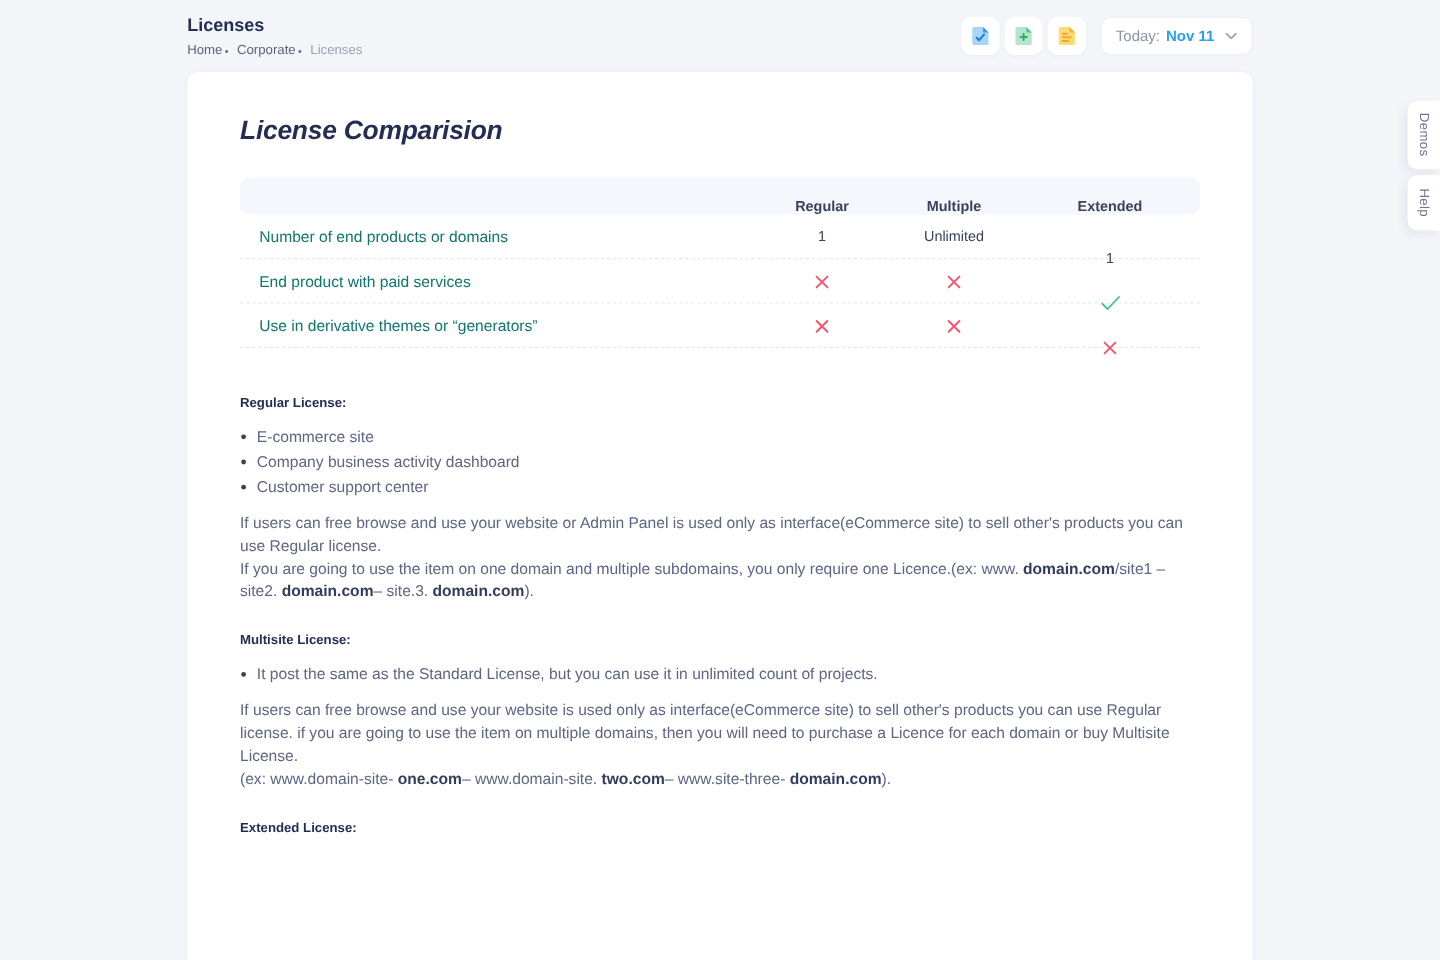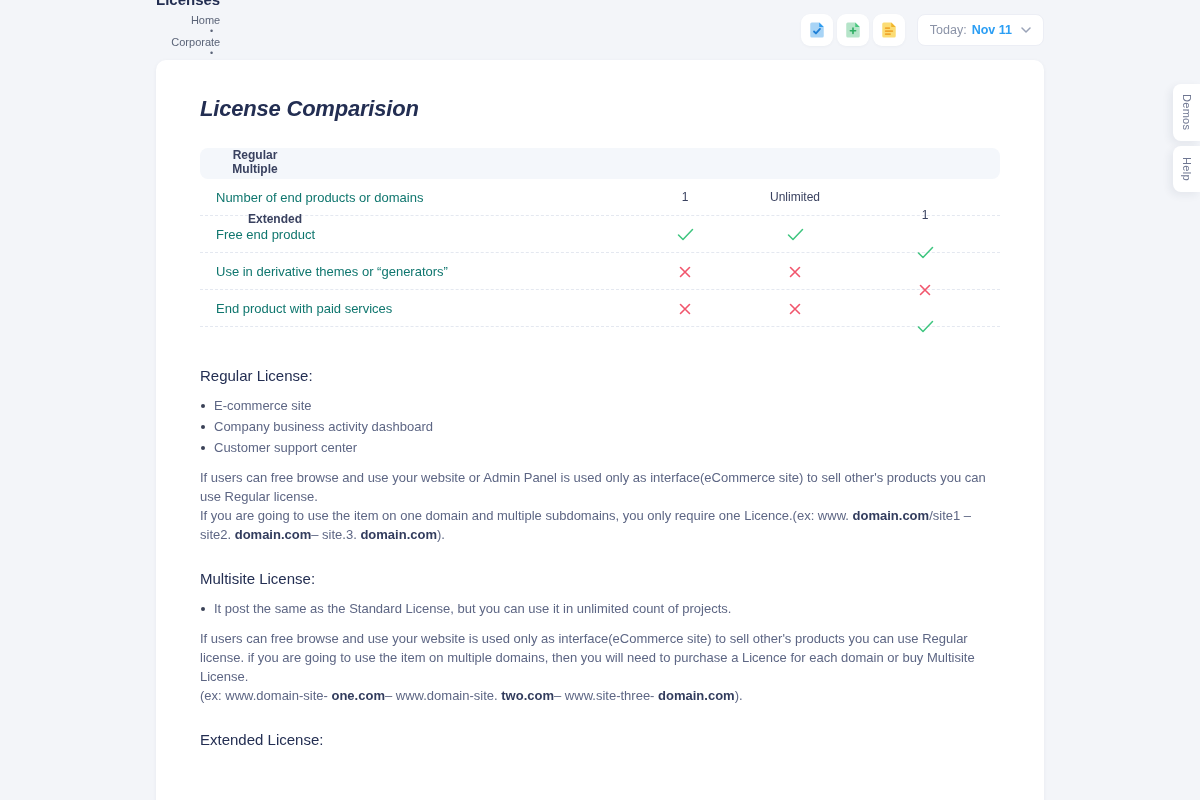--- a/index.html
+++ b/index.html
@@ -12,21 +12,21 @@
     font-family: "Liberation Sans", sans-serif;
     color: #39415f;
   }
 
   
   .topbar {
     position: absolute; left: 156px; right: 156px; top: 0; height: 60px;
     display: flex; justify-content: space-between; align-items: center;
   }
   .page-title { font-size: 15px; font-weight: 700; color: var(--heading-navy, #232e52); }
-  .breadcrumb { margin-top: 6px; display: flex; align-items: flex-end; font-size: 11px; flex-direction: column; }
+  .breadcrumb { margin-top: 6px; display: flex; align-items: flex-end; font-size: 11px; }
   .crumb { color: #5b6478; text-decoration: none; cursor: pointer; }
   .crumb.current { color: #9aa2b6; cursor: default; }
   .crumb-dot { color: #5b6478; font-size: 9px; margin: 0 7px 0 2px; }
 
   .topbar-right { display: flex; align-items: center; gap: 4px; }
   .iconbtn {
     width: 32px; height: 32px; border: none; border-radius: 9px;
     background: #fff; display: flex; align-items: center; justify-content: center;
     cursor: pointer; box-shadow: 0 1px 3px rgba(25,42,70,.04);
   }
@@ -58,37 +58,37 @@
     background: var(--card-bg, #ffffff); border-radius: 10px;
     box-shadow: 0 1px 4px rgba(25,42,70,.05);
     padding: 36px 44px;
   }
   .content-heading { font-size: 22px; font-weight: 700; color: var(--heading-navy, #232e52); letter-spacing: -.2px; font-style: italic; }
   .disclaimer { margin-top: 12px; font-size: 12.5px; line-height: 1.62; color: var(--muted-gray, #8a92a8); }
 
   
   .cmp-table { margin-top: 26px; }
   .thead {
-    display: flex; align-items: flex-start; height: 31px;
-    background: var(--table-header-bg, #f4f7fb); border-radius: 8px; flex-direction: column;
+    display: flex; align-items: flex-end; height: 31px;
+    background: var(--table-header-bg, #f4f7fb); border-radius: 8px;
   }
   .thead .col { font-size: 12px; font-weight: 700; color: #39415f; }
   .col.lbl { flex: 1; padding-left: 16px; }
   .col.c   { width: 110px; text-align: center; }
   .col.ext { width: 150px; text-align: center; margin-top: 36px; }
   .trow {
     display: flex; align-items: center; height: 37px;
     border-bottom: 1px dashed #e4e8f0;
   }
   .trow .col.lbl { font-size: 13px; color: #0f766e; }
   .trow .col.c, .trow .col.ext { font-size: 12px; color: #39415f; }
   .trow svg { vertical-align: middle; }
 
   
-  .section h3 { font-size: 15px; font-weight: 400; color: var(--heading-navy, #232e52); }
+  .section h3 { font-size: 11px; font-weight: 700; color: var(--heading-navy, #232e52); }
   .sec-regular   { margin-top: 40px; }
   .sec-multisite { margin-top: 26px; }
   .sec-extended  { margin-top: 26px; }
   .blist { list-style: none; margin-top: 15px; }
   .blist li {
     position: relative; padding-left: 14px; margin-bottom: 7px;
     font-size: 13px; line-height: 14px; color: var(--body-gray, #5d6684);
   }
   .blist li::before {
     content: ""; position: absolute; left: 1px; top: 5px;
@@ -163,53 +163,41 @@
       <div class="col ext">Extended</div>
     </div>
 
     <div class="trow">
       <div class="col lbl">Number of end products or domains</div>
       <div class="col c">1</div>
       <div class="col c">Unlimited</div>
       <div class="col ext">1</div>
     </div>
     <div class="trow">
-      <div class="col lbl">Free end product</div>
-      <div class="col c"><svg width="17" height="13" viewBox="0 0 17 13" fill="none">
-            <path d="M1.5 7L6 11.5 15.5 1.5" stroke="#3ec57f" stroke-width="1.5" stroke-linecap="round" stroke-linejoin="round"></path>
-          </svg></div>
-      <div class="col c"><svg width="17" height="13" viewBox="0 0 17 13" fill="none">
-            <path d="M1.5 7L6 11.5 15.5 1.5" stroke="#3ec57f" stroke-width="1.5" stroke-linecap="round" stroke-linejoin="round"></path>
+      <div class="col lbl">End product with paid services</div>
+      <div class="col c"><svg width="12" height="12" viewBox="0 0 12 12" fill="none">
+            <path d="M1.5 1.5l9 9M10.5 1.5l-9 9" stroke="#f1556c" stroke-width="1.6" stroke-linecap="round"></path>
+          </svg></div>
+      <div class="col c"><svg width="12" height="12" viewBox="0 0 12 12" fill="none">
+            <path d="M1.5 1.5l9 9M10.5 1.5l-9 9" stroke="#f1556c" stroke-width="1.6" stroke-linecap="round"></path>
           </svg></div>
       <div class="col ext"><svg width="17" height="13" viewBox="0 0 17 13" fill="none">
             <path d="M1.5 7L6 11.5 15.5 1.5" stroke="#3ec57f" stroke-width="1.5" stroke-linecap="round" stroke-linejoin="round"></path>
           </svg></div>
     </div>
     <div class="trow">
       <div class="col lbl">Use in derivative themes or “generators”</div>
       <div class="col c"><svg width="12" height="12" viewBox="0 0 12 12" fill="none">
             <path d="M1.5 1.5l9 9M10.5 1.5l-9 9" stroke="#f1556c" stroke-width="1.6" stroke-linecap="round"></path>
           </svg></div>
       <div class="col c"><svg width="12" height="12" viewBox="0 0 12 12" fill="none">
             <path d="M1.5 1.5l9 9M10.5 1.5l-9 9" stroke="#f1556c" stroke-width="1.6" stroke-linecap="round"></path>
           </svg></div>
       <div class="col ext"><svg width="12" height="12" viewBox="0 0 12 12" fill="none">
             <path d="M1.5 1.5l9 9M10.5 1.5l-9 9" stroke="#f1556c" stroke-width="1.6" stroke-linecap="round"></path>
-          </svg></div>
-    </div>
-    <div class="trow">
-      <div class="col lbl">End product with paid services</div>
-      <div class="col c"><svg width="12" height="12" viewBox="0 0 12 12" fill="none">
-            <path d="M1.5 1.5l9 9M10.5 1.5l-9 9" stroke="#f1556c" stroke-width="1.6" stroke-linecap="round"></path>
-          </svg></div>
-      <div class="col c"><svg width="12" height="12" viewBox="0 0 12 12" fill="none">
-            <path d="M1.5 1.5l9 9M10.5 1.5l-9 9" stroke="#f1556c" stroke-width="1.6" stroke-linecap="round"></path>
-          </svg></div>
-      <div class="col ext"><svg width="17" height="13" viewBox="0 0 17 13" fill="none">
-            <path d="M1.5 7L6 11.5 15.5 1.5" stroke="#3ec57f" stroke-width="1.5" stroke-linecap="round" stroke-linejoin="round"></path>
           </svg></div>
     </div>
   </section>
 
   <section class="section sec-regular">
     <h3>Regular License:</h3>
     <ul class="blist">
       <li>E-commerce site</li>
       <li>Company business activity dashboard</li>
       <li>Customer support center</li>

